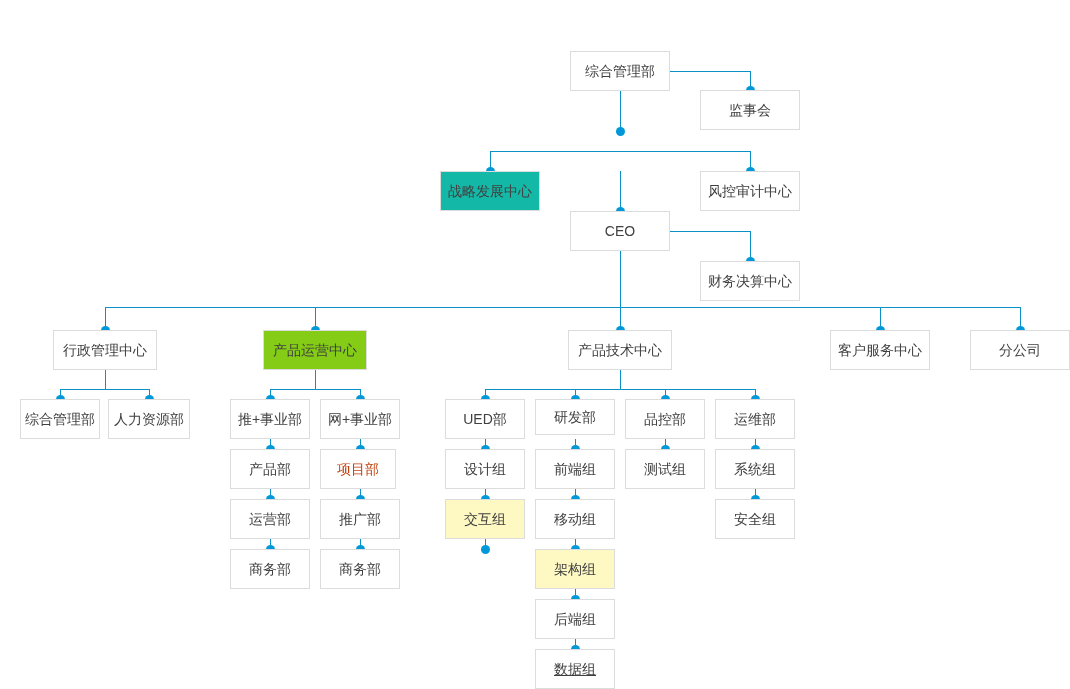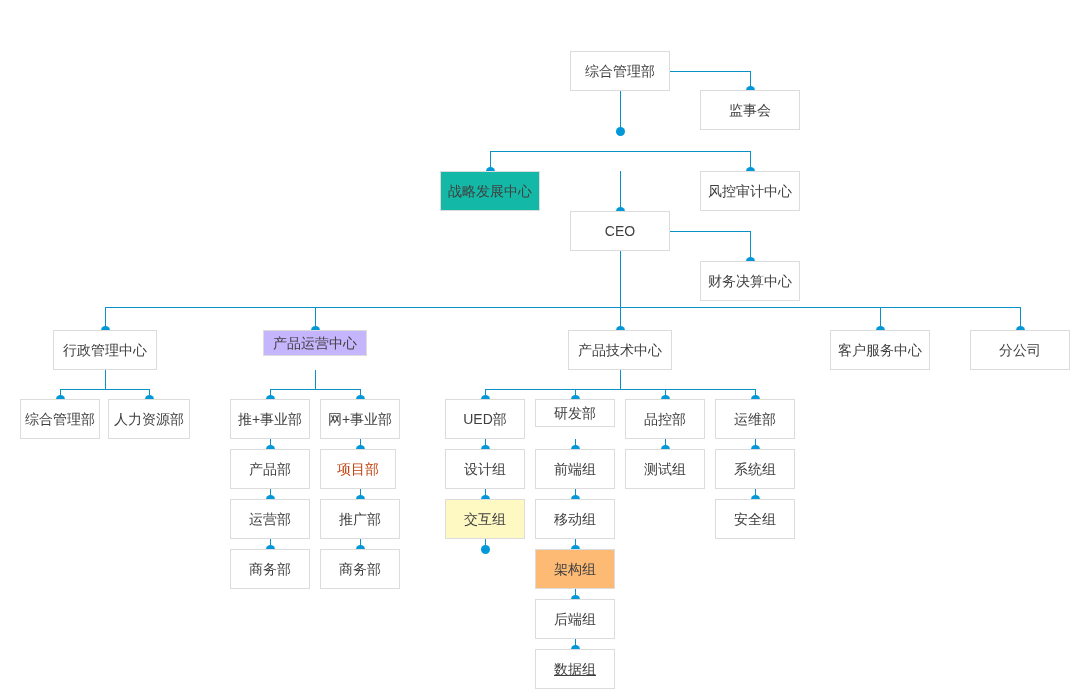--- a/index.html
+++ b/index.html
@@ -155,21 +155,21 @@
     </div>
     <div class="node" style="left: 570px; top: 211px; width: 100px; height: 40px; border-color: rgb(220, 220, 220); background: rgb(255, 255, 255); color: rgb(64, 64, 64);">
       <span class="node-label">CEO</span>
     </div>
     <div class="node" style="left: 700px; top: 261px; width: 100px; height: 40px; border-color: rgb(220, 220, 220); background: rgb(255, 255, 255); color: rgb(64, 64, 64);">
       <span class="node-label">财务决算中心</span>
     </div>
     <div class="node" style="left: 53px; top: 330px; width: 104px; height: 40px; border-color: rgb(220, 220, 220); background: rgb(255, 255, 255); color: rgb(64, 64, 64);">
       <span class="node-label">行政管理中心</span>
     </div>
-    <div class="node" style="left: 263px; top: 330px; width: 104px; height: 26px; border-color: rgb(220, 220, 220); background: #c4b5fd; color: rgb(64, 64, 64);">
+    <div class="node" style="left: 263px; top: 330px; width: 104px; height: 40px; border-color: rgb(220, 220, 220); background: #84cc16; color: rgb(64, 64, 64);">
       <span class="node-label">产品运营中心</span>
     </div>
     <div class="node" style="left: 568px; top: 330px; width: 104px; height: 40px; border-color: rgb(220, 220, 220); background: rgb(255, 255, 255); color: rgb(64, 64, 64);">
       <span class="node-label">产品技术中心</span>
     </div>
     <div class="node" style="left: 830px; top: 330px; width: 100px; height: 40px; border-color: rgb(220, 220, 220); background: rgb(255, 255, 255); color: rgb(64, 64, 64);">
       <span class="node-label">客户服务中心</span>
     </div>
     <div class="node" style="left: 970px; top: 330px; width: 100px; height: 40px; border-color: rgb(220, 220, 220); background: rgb(255, 255, 255); color: rgb(64, 64, 64);">
       <span class="node-label">分公司</span>
@@ -206,30 +206,30 @@
     </div>
     <div class="node" style="left: 445px; top: 399px; width: 80px; height: 40px; border-color: rgb(220, 220, 220); background: rgb(255, 255, 255); color: rgb(64, 64, 64);">
       <span class="node-label">UED部</span>
     </div>
     <div class="node" style="left: 445px; top: 449px; width: 80px; height: 40px; border-color: rgb(220, 220, 220); background: rgb(255, 255, 255); color: rgb(64, 64, 64);">
       <span class="node-label">设计组</span>
     </div>
     <div class="node" style="left: 445px; top: 499px; width: 80px; height: 40px; border-color: rgb(220, 220, 220); background: #fef9c3; color: rgb(64, 64, 64);">
       <span class="node-label">交互组</span>
     </div>
-    <div class="node" style="left: 535px; top: 399px; width: 80px; height: 28px; border-color: rgb(220, 220, 220); background: rgb(255, 255, 255); color: rgb(64, 64, 64);">
+    <div class="node" style="left: 535px; top: 399px; width: 80px; height: 36px; border-color: rgb(220, 220, 220); background: rgb(255, 255, 255); color: rgb(64, 64, 64);">
       <span class="node-label">研发部</span>
     </div>
     <div class="node" style="left: 535px; top: 449px; width: 80px; height: 40px; border-color: rgb(220, 220, 220); background: rgb(255, 255, 255); color: rgb(64, 64, 64);">
       <span class="node-label">前端组</span>
     </div>
     <div class="node" style="left: 535px; top: 499px; width: 80px; height: 40px; border-color: rgb(220, 220, 220); background: rgb(255, 255, 255); color: rgb(64, 64, 64);">
       <span class="node-label">移动组</span>
     </div>
-    <div class="node" style="left: 535px; top: 549px; width: 80px; height: 40px; border-color: rgb(220, 220, 220); background: #fdba74; color: rgb(64, 64, 64);">
+    <div class="node" style="left: 535px; top: 549px; width: 80px; height: 40px; border-color: rgb(220, 220, 220); background: #fef9c3; color: rgb(64, 64, 64);">
       <span class="node-label">架构组</span>
     </div>
     <div class="node" style="left: 535px; top: 599px; width: 80px; height: 40px; border-color: rgb(220, 220, 220); background: rgb(255, 255, 255); color: rgb(64, 64, 64);">
       <span class="node-label">后端组</span>
     </div>
     <div class="node" style="left: 535px; top: 649px; width: 80px; height: 40px; border-color: rgb(220, 220, 220); background: rgb(255, 255, 255); color: rgb(64, 64, 64); text-decoration: underline;">
       <span class="node-label">数据组</span>
     </div>
     <div class="node" style="left: 625px; top: 399px; width: 80px; height: 40px; border-color: rgb(220, 220, 220); background: rgb(255, 255, 255); color: rgb(64, 64, 64);">
       <span class="node-label">品控部</span>

